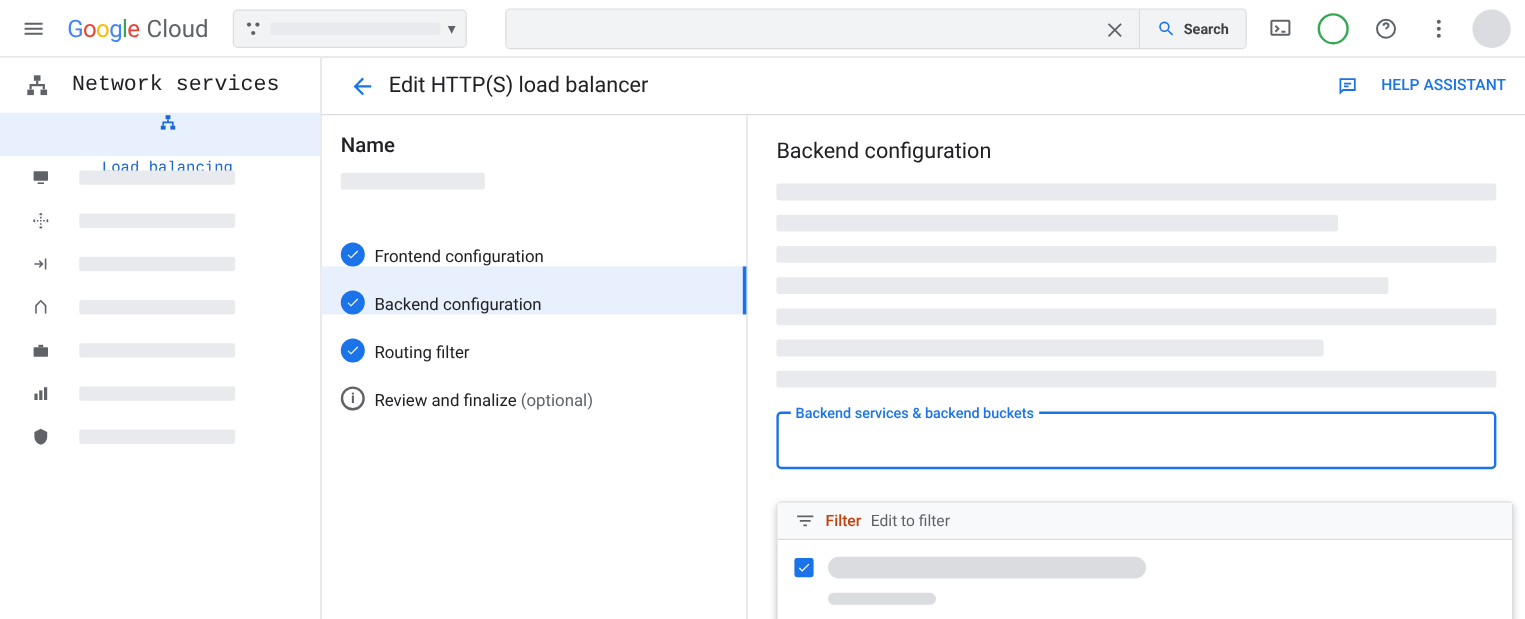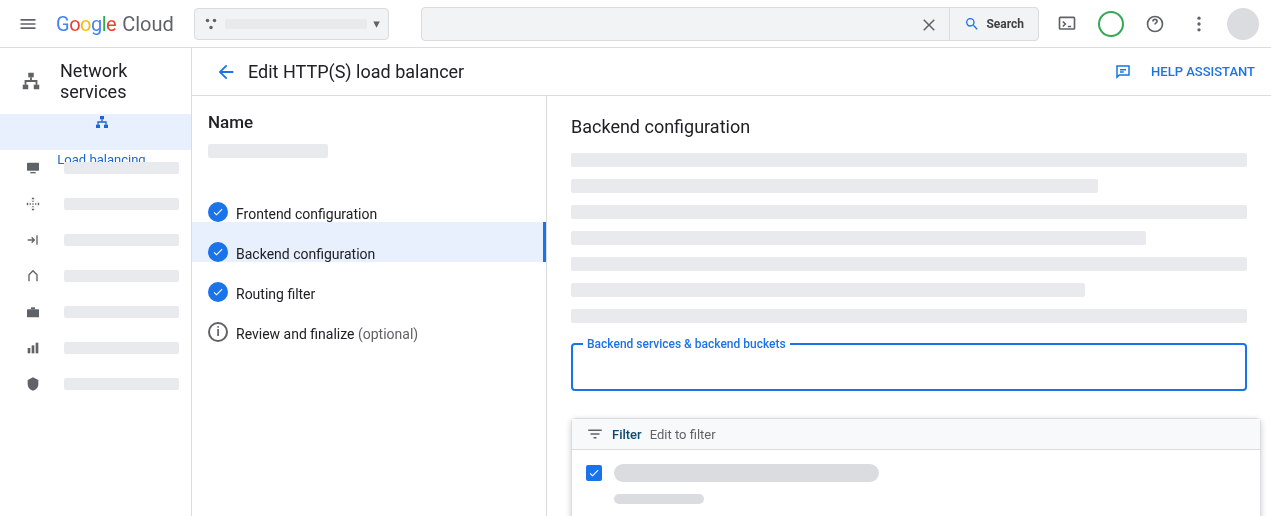--- a/index.html
+++ b/index.html
@@ -25,21 +25,21 @@
   .search-input { flex: 1; border: none; background: transparent; padding: 0 12px; font-size: 14px; outline: none; }
   .clear-btn { width: 40px; height: 100%; display: flex; align-items: center; justify-content: center; cursor: pointer; color: #5f6368; }
   .search-btn { height: 100%; padding: 0 14px; border-left: 1px solid #dadce0; display: flex; align-items: center; gap: 6px; color: #404040; font-weight: 700; cursor: pointer; font-size: 12px; }
   .hdr-icons { display: flex; align-items: center; gap: 4px; margin-left: auto; }
   .hdr-icon-btn { width: 40px; height: 40px; display: flex; align-items: center; justify-content: center; cursor: pointer; color: #5f6368; border-radius: 50%; }
   .green-circle { width: 26px; height: 26px; border: 2px solid #34A853; border-radius: 50%; }
   .avatar { width: 32px; height: 32px; background: #dadce0; border-radius: 50%; }
 
   
   .body { display: flex; height: calc(100% - 48px); }
-  .sidebar { width: 192px; border-right: 1px solid #dadce0; background: #fff; }
+  .sidebar { width: 268px; border-right: 1px solid #dadce0; background: #fff; font-family: Liberation Mono, monospace; }
   .sidebar-title { display: flex; align-items: center; gap: 18px; padding: 12px 12px 12px 20px; font-size: 18px; color: #202124; }
   .sidebar-title svg { flex-shrink: 0; }
   .nav-item { display: flex; align-items: center; gap: 22px; padding: 0 12px 0 24px; height: 36px; cursor: pointer; color: #5f6368; font-size: 13px; }
   .nav-item.active { background: #e8f0fe; color: #1967d2; border-left: 0; flex-direction: column; }
   .nav-item.active .nav-label { color: #1967d2; }
   .nav-item .nav-icon { width: 20px; display: flex; justify-content: center; }
   .nav-item .nav-ph { width: 130px; height: 12px; background: #e8eaed; border-radius: 2px; }
 
   
   .main { flex: 1; display: flex; flex-direction: column; }
@@ -63,21 +63,21 @@
 
   .right-col { flex: 1; padding: 20px 24px; position: relative; overflow: visible; }
   .right-title { font-size: 18px; color: #202124; margin-bottom: 16px; }
   .ph-line { height: 14px; background: #e8eaed; border-radius: 2px; margin-bottom: 12px; }
 
   .fieldset-label { position: absolute; top: -8px; left: 10px; background: #fff; padding: 0 4px; font-size: 12px; color: #1a73e8; font-weight: 500; }
   .dropdown-box { position: relative; border: 2px solid #1a73e8; border-radius: 4px; height: 48px; margin-top: 20px; }
 
   .panel { position: absolute; left: 24px; right: 10px; top: 322px; background: #fff; border: 1px solid #dadce0; border-radius: 4px; box-shadow: 0 2px 6px rgba(0,0,0,.2); z-index: 10; }
   .panel-filter { display: flex; align-items: center; gap: 8px; padding: 6px 14px; border-bottom: 1px solid #dadce0; color: #5f6368; font-size: 13px; background:#f8f9fa; }
-  .panel-filter .flabel { font-weight: 500; color: #0c4a6e; }
+  .panel-filter .flabel { font-weight: 500; color: #c2410c; }
   .panel-row { display: flex; align-items: center; gap: 12px; padding: 14px 14px 8px 14px; }
   .cbx { width: 16px; height: 16px; background: #1a73e8; border-radius: 2px; display: flex; align-items: center; justify-content: center; color: #fff; flex-shrink: 0; }
   .row-ph1 { width: 265px; height: 18px; background: #dadce0; border-radius: 9px; }
   .row-ph2 { width: 90px; height: 10px; background: #dadce0; border-radius: 5px; margin-left: 42px; margin-top: 4px; }
   .panel-actions { display: flex; gap: 20px; padding: 16px 14px 10px 14px; align-items: center; }
 
   .b-label { position: absolute; left: 24px; top: 370px; font-size: 16px; font-weight: 500; color: #202124; }
 </style>
 </head>
 <body>

